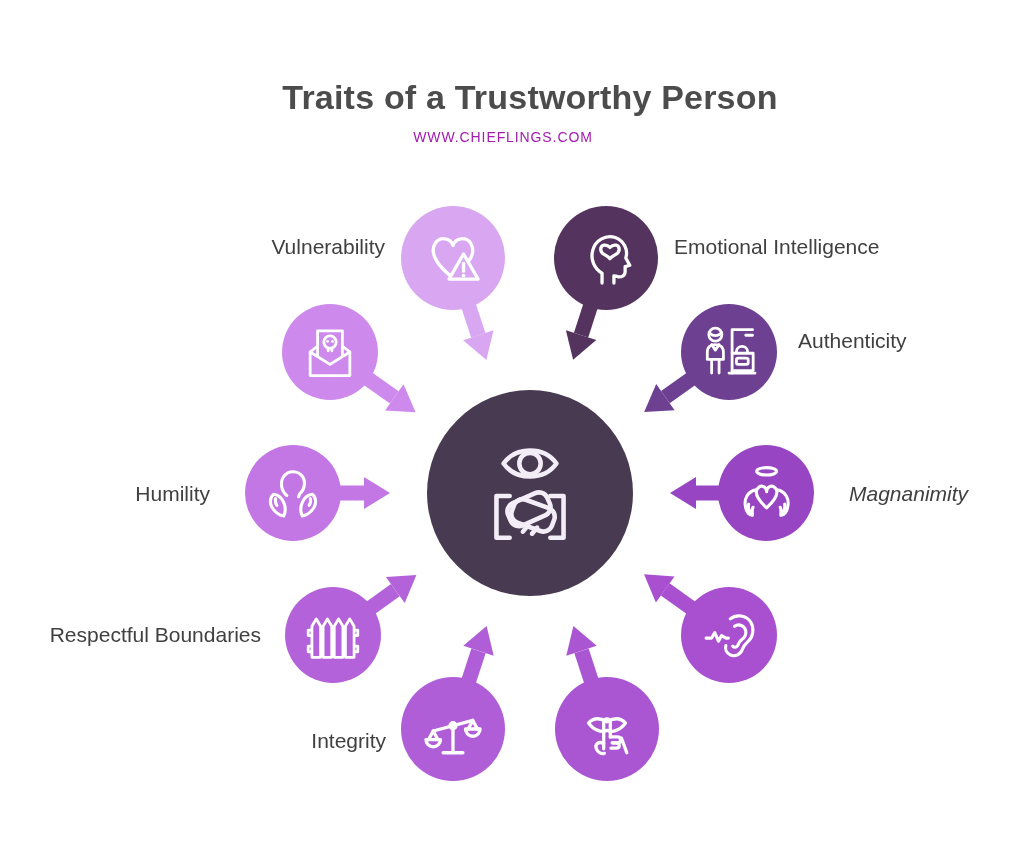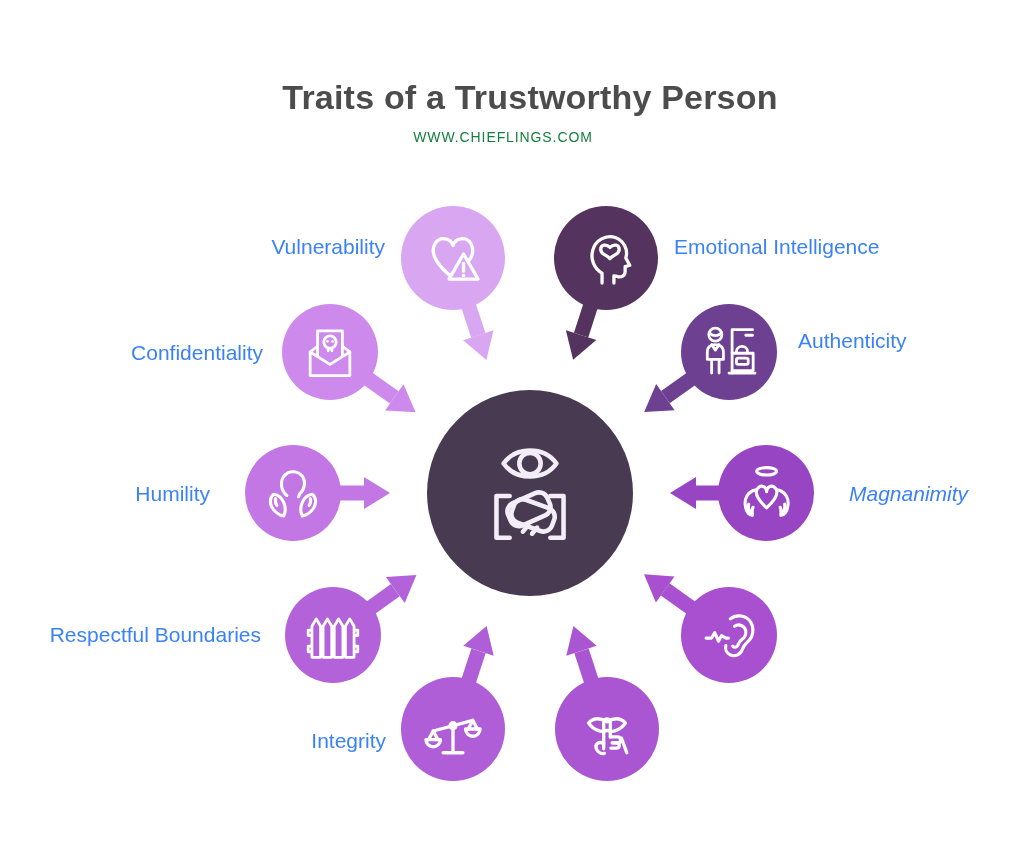--- a/index.html
+++ b/index.html
@@ -13,42 +13,42 @@
 
   .title {
     position: absolute; left: 0; top: 78px; width: 1060px;
     text-align: center;
     font-size: 34px; font-weight: bold; color: #4c4c4c;
     letter-spacing: 0.2px;
   }
   .subtitle {
     position: absolute; left: 0; top: 129px; width: 1006px;
     text-align: center;
-    font-size: 14px; color: #15803d; letter-spacing: 0.9px;
+    font-size: 14px; color: #a21caf; letter-spacing: 0.9px;
   }
 
   svg.arrows { position: absolute; left: 0; top: 0; z-index: 1; }
   .shaft { stroke-width: 15px; fill: none; }
   .head  { stroke: none; }
 
   .circle {
     position: absolute; z-index: 2;
     border-radius: 50%;
     display: flex; align-items: center; justify-content: center;
   }
   .circle svg { display: block; }
   .ic { stroke: #ffffff; fill: none; stroke-width: 5; stroke-linecap: round; stroke-linejoin: round; }
   .ic-fill { fill: currentColor; stroke: #ffffff; stroke-width: 5; stroke-linejoin: round; }
   .ic-dot { fill: #ffffff; stroke: none; }
   .ic-center { stroke: #f3edf8; fill: none; stroke-width: 4.5; stroke-linecap: round; stroke-linejoin: round; }
 
   .label {
     position: absolute; z-index: 2;
     height: 30px; line-height: 30px; white-space: nowrap;
-    font-size: 21px; color: #3b82f6;
+    font-size: 21px; color: #404040;
   }
   .align-r { text-align: right; }
 </style>
 </head>
 <body>
 
 <div id="stage">
 
   <div class="title">Traits of a Trustworthy Person</div>
   <div class="subtitle">WWW.CHIEFLINGS.COM</div>
@@ -215,15 +215,14 @@
     </svg>
   </div>
 
   <div class="label align-r" style="right:639px; top:232px;">Vulnerability</div>
   <div class="label" style="left:674px; top:232px;">Emotional Intelligence</div>
   <div class="label" style="left:798px; top:326px;">Authenticity</div>
   <div class="label" style="left:849px; top:479px;font-style:italic;">Magnanimity</div>
   <div class="label align-r" style="right:638px; top:726px;">Integrity</div>
   <div class="label align-r" style="right:763px; top:620px;">Respectful Boundaries</div>
   <div class="label align-r" style="right:814px; top:479px;">Humility</div>
-  <div class="label align-r" style="right:761px; top:338px;">Confidentiality</div>
 
 </div>
 
 </body></html>

